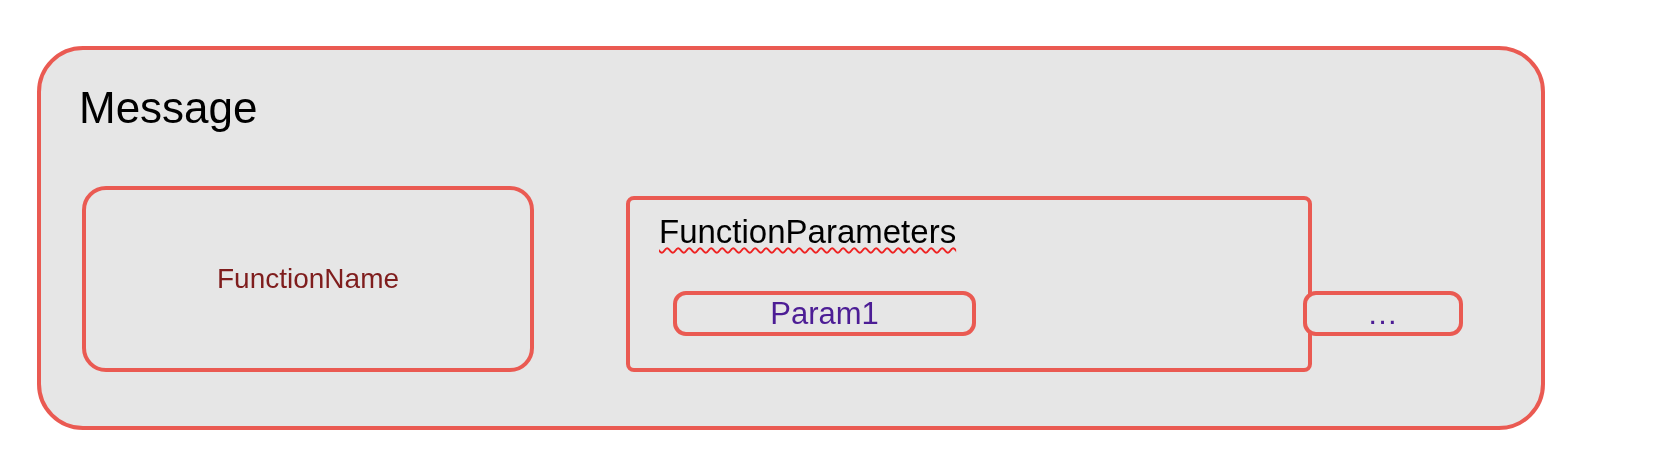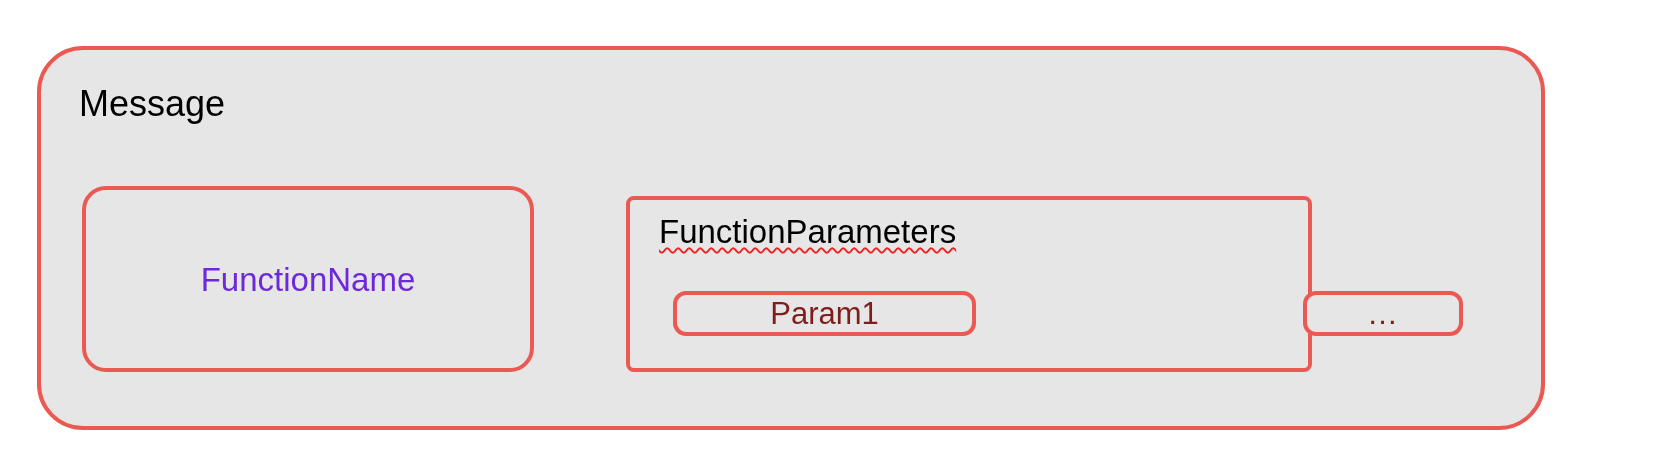--- a/index.html
+++ b/index.html
@@ -30,21 +30,21 @@
     box-sizing: border-box;
     background: #e6e6e6;
     border: 4px solid #ea5a52;
     border-radius: 46px;
   }
 
   .message-label {
     position: absolute;
     left: 38px;
     top: 36px;
-    font-size: 36px;
+    font-size: 44px;
     line-height: 1;
     color: #000000;
     white-space: nowrap;
   }
 
   
   .function-name-box {
     position: absolute;
     left: 41px;           
     top: 136px;           
@@ -52,23 +52,23 @@
     height: 186px;        
     box-sizing: border-box;
     background: #e6e6e6;
     border: 4px solid #ea5a52;
     border-radius: 24px;
     display: flex;
     align-items: center;
     justify-content: center;
   }
   .function-name-label {
-    font-size: 33px;
+    font-size: 28px;
     line-height: 1;
-    color: #6d28d9;
+    color: #7f1d1d;
     white-space: nowrap;
   }
 
   
   .function-params-box {
     position: absolute;
     left: 585px;          
     top: 146px;           
     width: 686px;         
     height: 176px;        
@@ -103,21 +103,21 @@
     background: #e6e6e6;
     border: 4px solid #ea5a52;
     border-radius: 13px;
     display: flex;
     align-items: center;
     justify-content: center;
   }
   .param-label {
     font-size: 31px;
     line-height: 1;
-    color: #7f1d1d;
+    color: #4c1d95;
     white-space: nowrap;
   }
   .param-label.ellipsis {
     font-size: 31px;
     letter-spacing: 1px;
   }
 
   .param-chip.chip-0 { left: 43px;  width: 303px; }   
   .param-chip.chip-1 { left: 381px; width: 255px; }   
   .param-chip.chip-2 { left: 673px; width: 160px; }   

